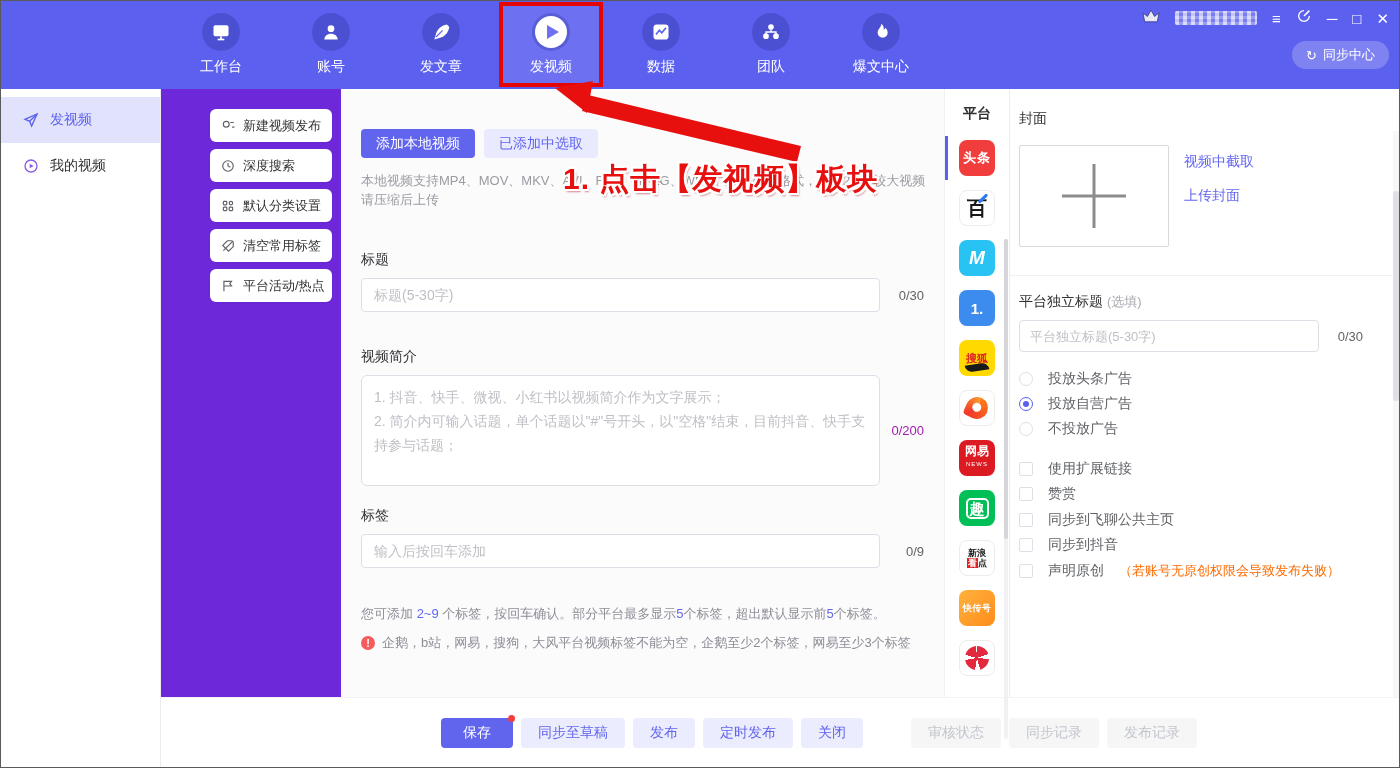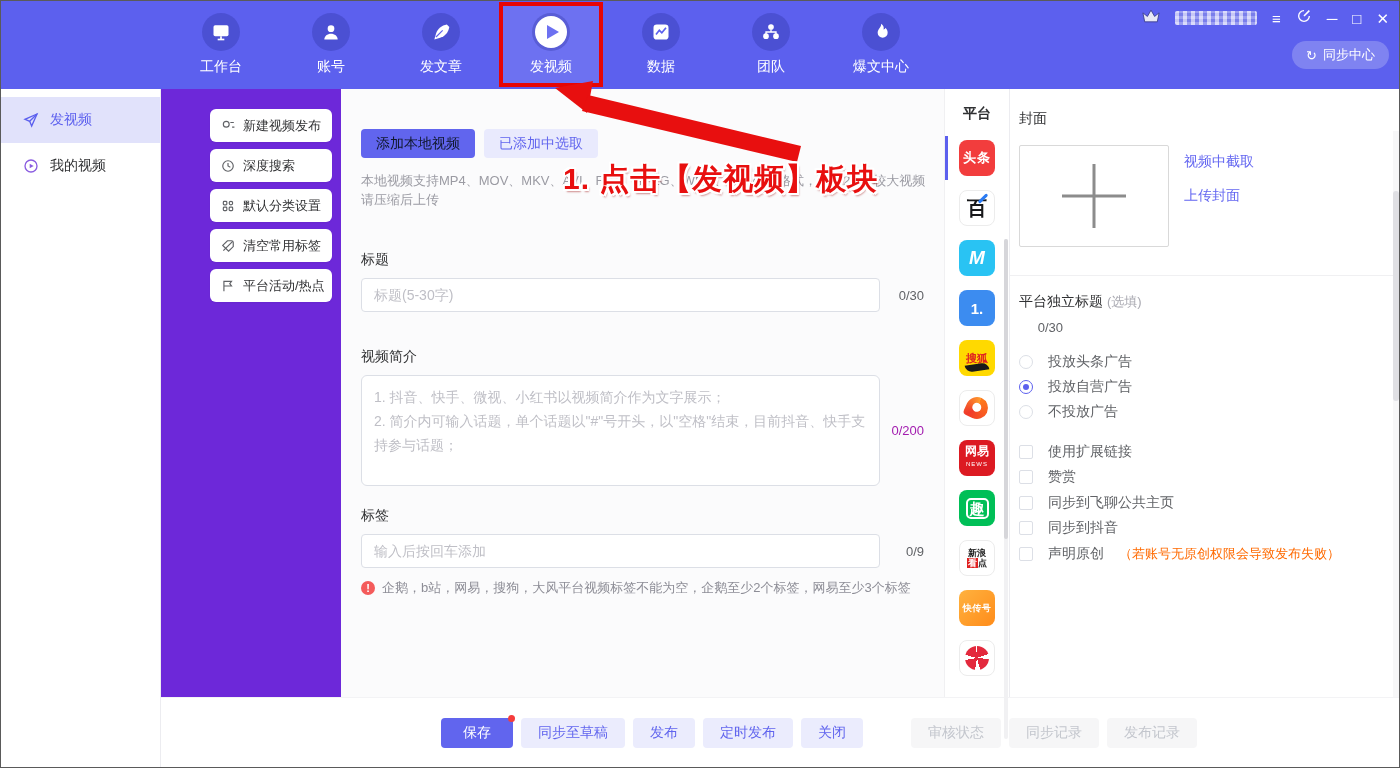--- a/index.html
+++ b/index.html
@@ -32,21 +32,21 @@
   .right-col { flex:1; display:flex; flex-direction:column; min-width:0; }
   .content-row { flex:1; display:flex; min-height:0; }
 
   .tools-col { width:180px; background:#6d28d9; flex:none; padding:20px 0 0 49px; display:flex; flex-direction:column; gap:7px; }
   .tool-btn { width:122px; height:33px; background:#fff; border:none; border-radius:6px; box-shadow:0 1px 2px rgba(0,0,0,.05);
     display:flex; align-items:center; padding:0 0 0 11px; gap:8px; font-size:13px; color:#303133; cursor:pointer; white-space:nowrap; }
   .tool-btn svg { flex:none; }
 
   .main-form { flex:1; background:#fbfbfc; padding:40px 20px 0 20px; min-width:0; position:relative; }
   .btn-row { display:flex; gap:9px; }
-  .btn-primary { height:29px; padding:0 15px; background:#6165ee; color:#0f172a; border:none; border-radius:4px; font-size:14px; cursor:pointer; }
+  .btn-primary { height:29px; padding:0 15px; background:#6165ee; color:#ffffff; border:none; border-radius:4px; font-size:14px; cursor:pointer; }
   .btn-soft { height:29px; padding:0 15px; background:#e9eafd; color:#6165ee; border:none; border-radius:4px; font-size:14px; cursor:pointer; }
   .format-hint { margin-top:13px; width:572px; font-size:13px; line-height:19px; color:#9b9ba3; }
   .field-label { margin-top:42px; font-size:14px; color:#303133; }
   .input-row { display:flex; align-items:center; margin-top:9px; }
   .txt-input { flex:1; height:34px; border:1px solid #dcdfe6; border-radius:4px; background:#fff; padding:0 12px; font-size:14px; color:#303133; outline:none; }
   .txt-input::placeholder, .txt-area::placeholder { color:#bfbfc6; }
   .counter { width:44px; text-align:right; font-size:13px; color:#606266; flex:none; }
   .area-row { display:flex; margin-top:9px; }
   .txt-area { flex:1; height:111px; border:1px solid #dcdfe6; border-radius:6px; background:#fff; padding:9px 12px; font-size:14px; line-height:24px; color:#303133; resize:none; outline:none; font-family:inherit; }
   .area-counter { width:44px; text-align:right; font-size:13px; color:#a21caf; flex:none; align-self:flex-end; padding-bottom:48px; }
@@ -316,20 +316,21 @@
 2. 简介内可输入话题，单个话题以&quot;#&quot;号开头，以&quot;空格&quot;结束，目前抖音、快手支持参与话题；" style=""></textarea>
             <span class="area-counter">0/200</span>
           </div>
 
           <div class="field-label" style="margin-top:21px">标签</div>
           <div class="input-row">
             <input class="txt-input" type="text" placeholder="输入后按回车添加" style="">
             <span class="counter">0/9</span>
           </div>
 
+          <p class="tag-hint"><span>您可添加 </span><span class="pp">2~9</span><span> 个标签，按回车确认。部分平台最多显示</span><span class="pp">5</span><span>个标签，超出默认显示前</span><span class="pp">5</span><span>个标签。</span></p>
           <p class="tag-warning">
             <span class="warn-ic">!</span>
             <span>企鹅，b站，网易，搜狗，大风平台视频标签不能为空，企鹅至少2个标签，网易至少3个标签</span>
           </p>
         </main>
 
         <div class="platform-col">
           <div class="pf-header">平台</div>
           <div class="pf-list">
             <div class="pf-row sel">
@@ -400,20 +401,21 @@
                 <span class="p-link">上传封面</span>
               </div>
             </div>
             <div class="panel-divider"></div>
 
             <div class="ind-label">
               <span>平台独立标题</span>
               <span class="opt">(选填)</span>
             </div>
             <div class="ind-row">
+              <input class="ind-input" type="text" placeholder="平台独立标题(5-30字)" style="">
               <span class="counter">0/30</span>
             </div>
 
             <div class="opt-group">
               <div class="opt-row">
                 <span class="radio"></span>
                 <span>投放头条广告</span>
               </div>
               <div class="opt-row">
                 <span class="radio on"></span>

